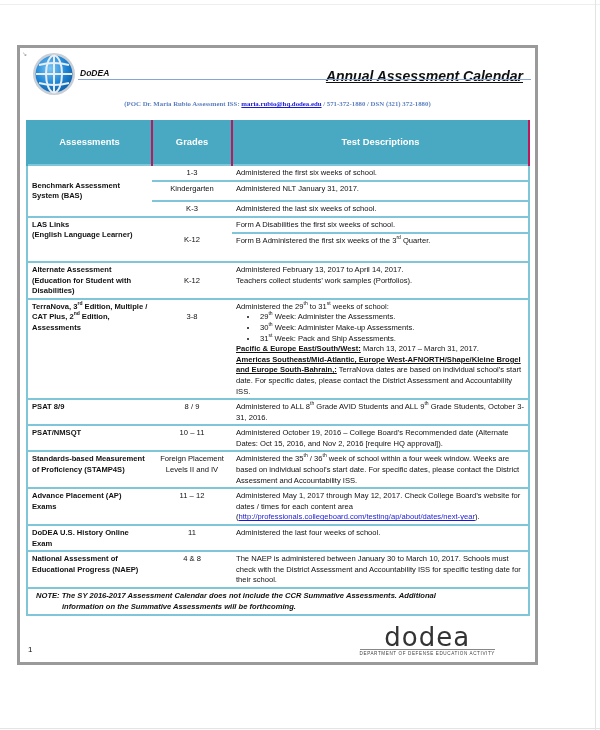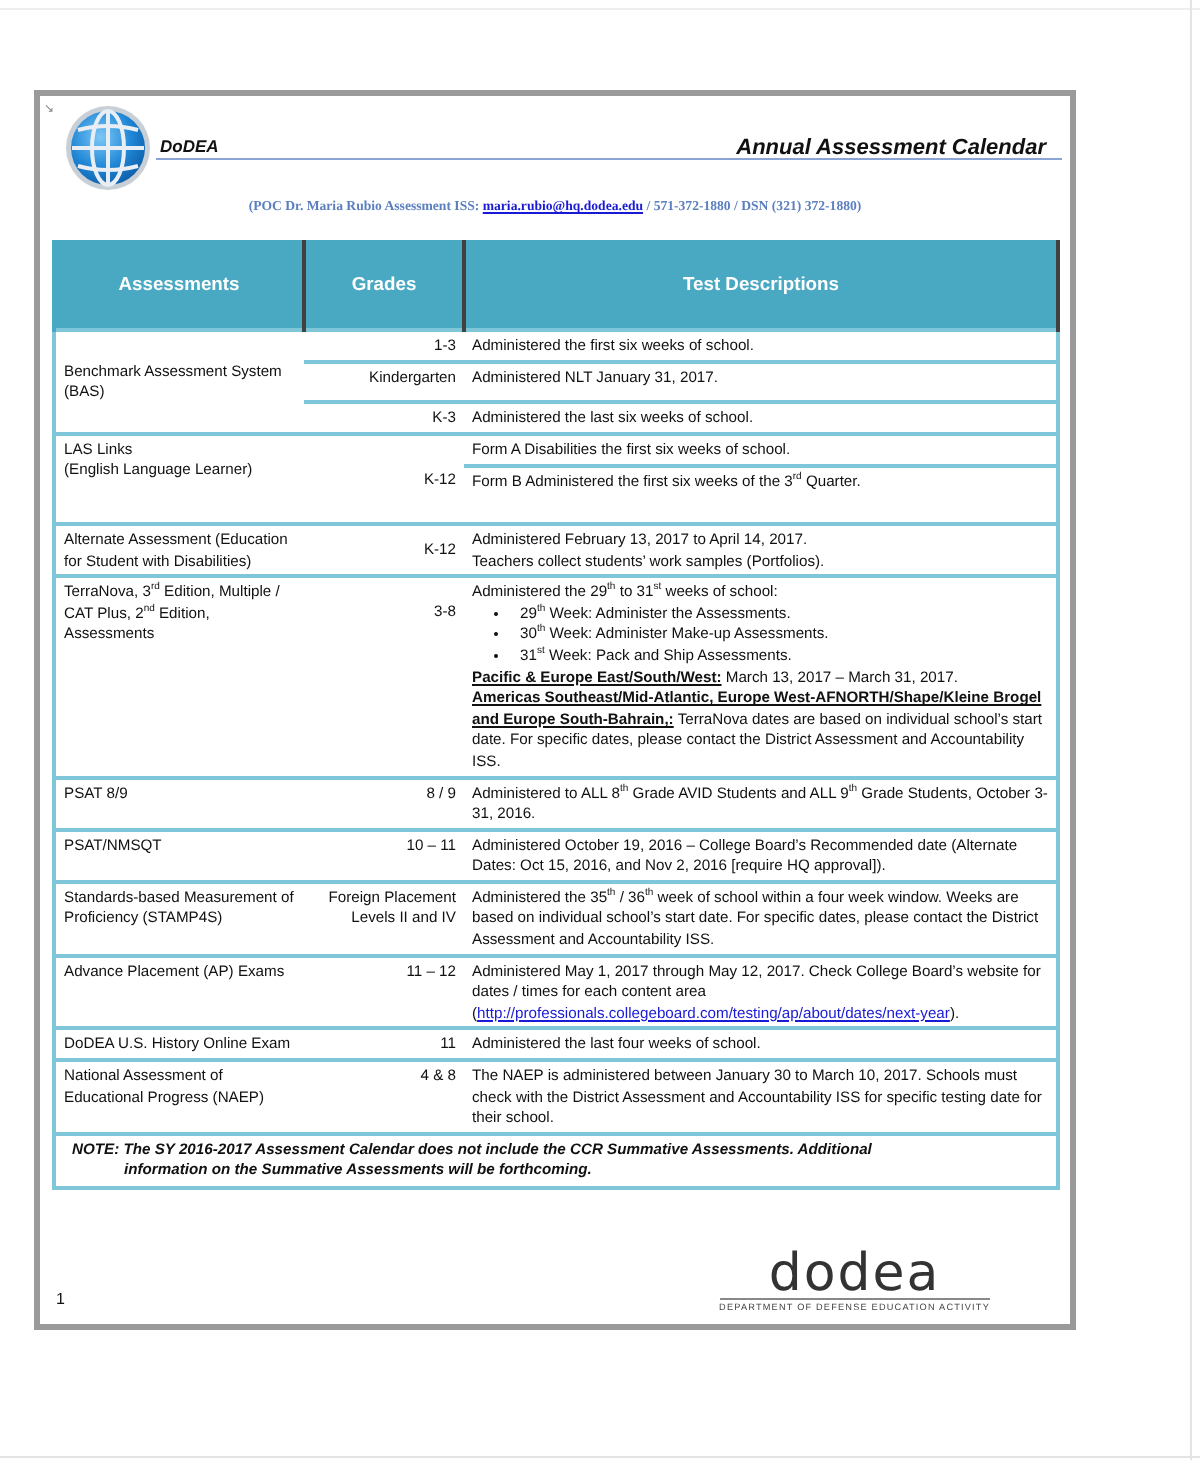--- a/index.html
+++ b/index.html
@@ -6,38 +6,38 @@
   body { width:600px; height:730px; background:#ffffff; position:relative; overflow:hidden;
          font-family:"Liberation Sans", sans-serif; }
   .viewer-edge-r { position:absolute; left:595px; top:0; width:1px; height:730px; background:#e4e4e4; }
   .viewer-edge-b { position:absolute; left:0; top:728px; width:600px; height:1px; background:#e4e4e4; }
   .viewer-edge-t { position:absolute; left:0; top:4px; width:600px; height:1px; background:#eeeeee; }
   .page { position:absolute; left:17px; top:45px; width:515px; height:614px;
           border:3px solid #9a9a9a; border-top-width:3px; background:#fff; }
   .page .corner-tl { position:absolute; left:2px; top:2px; font-size:6px; color:#888; }
   .globe { position:absolute; left:12px; top:4px; width:44px; height:44px; }
   .hdr-left { position:absolute; left:60px; top:20px; font-size:8.5px; font-weight:bold; font-style:italic; color:#111; }
-  .hdr-right { position:absolute; right:12px; top:20px; font-size:11px; font-weight:bold; font-style:italic; color:#111; }
+  .hdr-right { position:absolute; right:12px; top:20px; font-size:14px; font-weight:bold; font-style:italic; color:#111;text-decoration:underline; }
   .hdr-rule { position:absolute; left:58px; right:4px; top:31px; height:1px; background:#8aa4d6; }
   .title { position:absolute; left:0; right:0; top:30px; text-align:center;
            font-family:"Liberation Serif", serif; font-weight:bold; font-size:17.5px; color:#4f7fc5; }
   .poc { position:absolute; left:0; right:0; top:52px; text-align:center;
          font-family:"Liberation Serif", serif; font-weight:bold; font-size:6.8px; color:#5b7fbf; }
   .poc a { color:#1a1ad6; text-decoration:underline; }
   table.cal { position:absolute; left:6px; top:72px; width:504px; border-collapse:collapse;
               font-size:7.6px; color:#111; line-height:10.6px; }
   table.cal th { background:#4aa9c2; color:#ffffff; font-size:9.4px; font-weight:bold; height:44px; padding:0;
-                 border-left:2px solid #4aa9c2; border-right:2px solid #404040; }
+                 border-left:2px solid #4aa9c2; border-right:2px solid #be185d; }
   table.cal td { vertical-align:top; padding:2px 4px 1px 4px; }
   table.cal tr.row td { border-top:2px solid #7ec6d8; }
   table.cal tr.row td:first-child { border-left:2px solid #7ec6d8; }
   table.cal tr.row td:last-child { border-right:2px solid #7ec6d8; }
   table.cal tr.last td { border-bottom:2px solid #7ec6d8; }
-  td.assess { font-weight:normal; width:116px; }
-  td.grade { text-align:right; width:72px; }
+  td.assess { font-weight:bold; width:116px; }
+  td.grade { text-align:center; width:72px; }
   td.mid { vertical-align:middle !important; }
   tr.sub td.grade, tr.sub td.desc { border-top:2px solid #7ec6d8; }
   td.desc ul { margin:0; padding-left:22px; }
   td.desc li { padding-left:2px; }
   .u { text-decoration:underline; font-weight:bold; }
   .link { color:#1a1ad6; text-decoration:underline; }
   sup { font-size:5px; line-height:0; }
   .note { font-weight:bold; font-style:italic; padding:2px 8px !important; }
   .note .lbl { }
   .note .line2 { padding-left:26px; display:block; }

